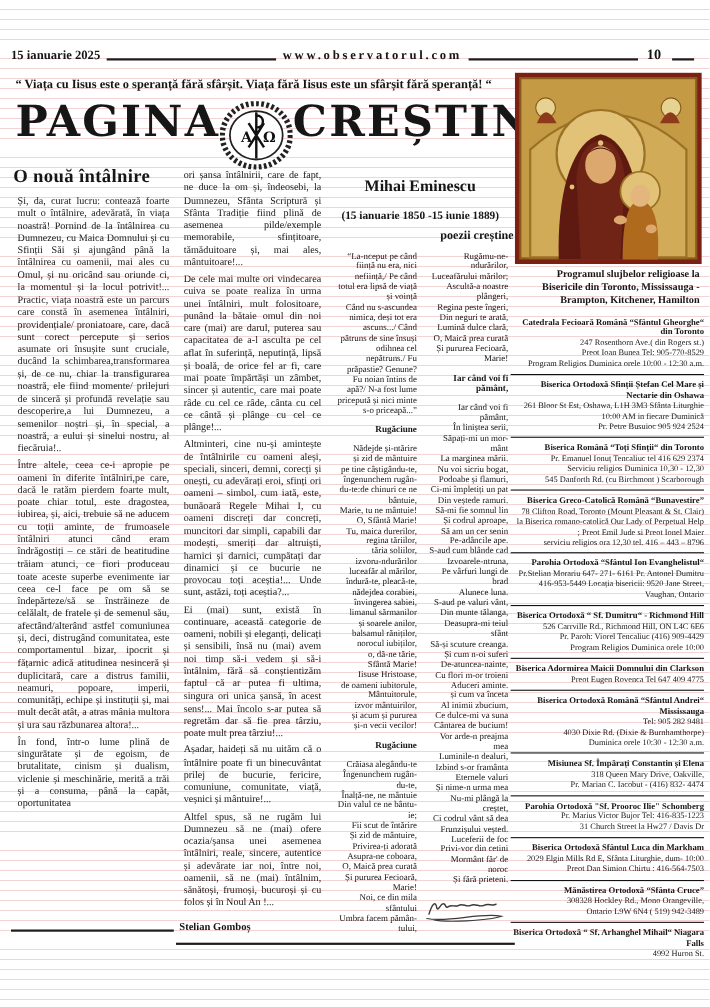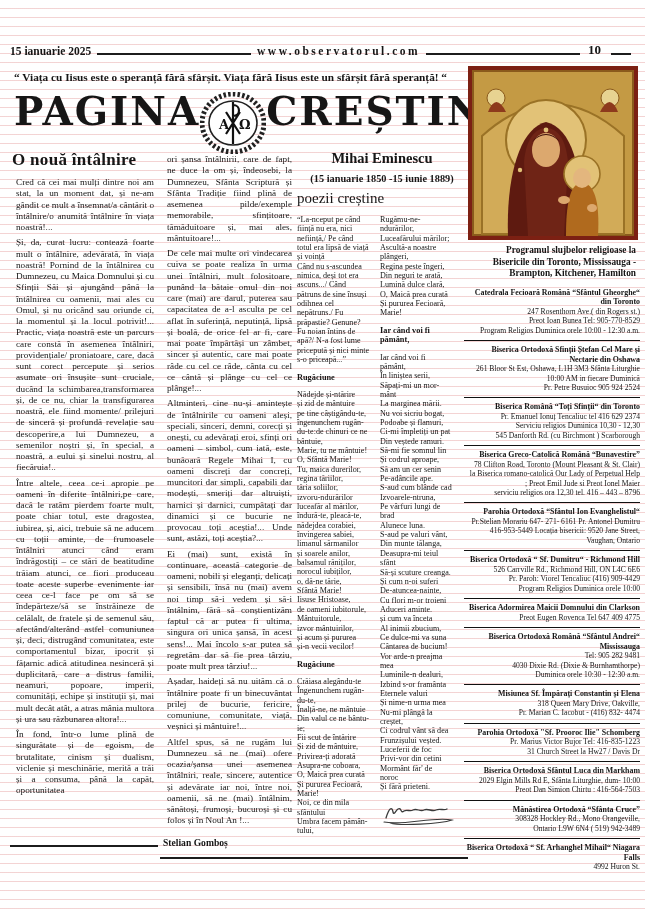--- a/index.html
+++ b/index.html
@@ -26,24 +26,24 @@
   .medallion{flex:0 0 auto;}
   
   .col{position:absolute; top:150px; overflow:hidden;}
   .col1{left:12px;  width:146px; height:700px;}
   .col2{left:163px; width:133px; height:700px;}
   .article-title{font-size:17px; font-weight:bold; margin:0 0 7px 0; letter-spacing:0.3px;}
   .article-p{font-size:9.2px; line-height:11.25px; text-align:justify; margin:4px;}
   .article-author{font-size:9.6px; font-weight:bold; margin-top:10px;}
   
   .eminescu{position:absolute; left:297px; top:150px; width:170px; height:712px; overflow:hidden;}
-  .em-name{font-size:14.5px; font-weight:bold; text-align:center; margin:0;}
+  .em-name{font-size:14.5px; font-weight:bold; text-align:center; margin:12px;}
   .em-dates{font-size:10.3px; font-weight:bold; text-align:center; margin:6px 0 0 0;}
-  .em-sub{font-size:15px; font-weight:normal; text-align:left; margin:6px 0 8px 0;}
-  .poem-cols{display:flex; gap:1px;}
+  .em-sub{font-size:11px; font-weight:bold; text-align:right; margin:6px 0 8px 0;}
+  .poem-cols{display:flex; gap:1px;text-align:right;}
   .poem-col{width:82px;}
   .poem-block{font-size:8.1px; line-height:9.35px; white-space:pre-line; margin:0 0 8px 0;}
   .poem-head{font-size:8.3px; line-height:9.4px; font-weight:bold; margin:0 0 8px 0; white-space:pre-line;}
   .signature{margin-top:4px;}
   
   .icon-frame{position:absolute; left:468px; top:66px; width:170px; height:174px;}
   
   .program{position:absolute; left:464px; top:245px; width:176px; height:628px; overflow:hidden; text-align:right;}
   .program-header{font-size:9.3px; font-weight:bold; line-height:11.5px; margin:0 4px 4px 4px;}
   .church{border-bottom:1.7px solid #111; padding:4px 0 5px 0;}
@@ -80,21 +80,20 @@
         <text x="19" y="37" font-size="13" font-weight="bold" fill="#111" font-family="DejaVu Serif,serif">Α</text>
         <text x="39" y="37" font-size="13" font-weight="bold" fill="#111" font-family="DejaVu Serif,serif">Ω</text>
         <path d="M33 10 L33 52 M33 13 C41 13 41 24 33 24 M26 20 L40 42 M40 20 L26 42" fill="none" stroke="#111" stroke-width="2.2"></path>
       </svg>
     </span>
     <span class="banner-word">CREȘTINĂ</span>
   </div>
 
   <div class="col col1">
     <h2 class="article-title">O nouă întâlnire</h2>
-    <p class="article-p">Cred că cei mai mulți dintre noi am stat, la un moment dat, și ne-am gândit ce mult a însemnat/a cântărit o întâlnire/o anumită întâlnire în viața noastră!...</p>
     <p class="article-p">Și, da, curat lucru: contează foarte mult o întâlnire, adevărată, în viața noastră! Pornind de la întâlnirea cu Dumnezeu, cu Maica Domnului și cu Sfinții Săi și ajungând până la întâlnirea cu oamenii, mai ales cu Omul, și nu oricând sau oriunde ci, la momentul și la locul potrivit!... Practic, viața noastră este un parcurs care constă în asemenea întâlniri, providențiale/ proniatoare, care, dacă sunt corect percepute și serios asumate ori însușite sunt cruciale, ducând la schimbarea,transformarea și, de ce nu, chiar la transfigurarea noastră, ele fiind momente/ prilejuri de sinceră și profundă revelație sau descoperire,a lui Dumnezeu, a semenilor noștri și, în special, a noastră, a eului și sinelui nostru, al fiecăruia!..</p>
     <p class="article-p">Între altele, ceea ce-i apropie pe oameni în diferite întâlniri,pe care, dacă le ratăm pierdem foarte mult, poate chiar totul, este dragostea, iubirea, și, aici, trebuie să ne aducem cu toții aminte, de frumoasele întâlniri atunci când eram îndrăgostiți – ce stări de beatitudine trăiam atunci, ce fiori produceau toate aceste superbe evenimente iar ceea ce-l face pe om să se îndepărteze/să se înstrăineze de celălalt, de fratele și de semenul său, afectând/alterând astfel comuniunea și, deci, distrugând comunitatea, este comportamentul bizar, ipocrit și fățarnic adică atitudinea nesinceră și duplicitară, care a distrus familii, neamuri, popoare, imperii, comunități, echipe și instituții și, mai mult decât atât, a atras mânia multora și ura sau răzbunarea altora!...</p>
     <p class="article-p">În fond, într-o lume plină de singurătate și de egoism, de brutalitate, cinism și dualism, viclenie și meschinărie, merită a trăi și a consuma, până la capăt, oportunitatea</p>
   </div>
 
   <div class="col col2">
     <p class="article-p">ori șansa întâlnirii, care de fapt, ne duce la om și, îndeosebi, la Dumnezeu, Sfânta Scriptură și Sfânta Tradiție fiind plină de asemenea pilde/exemple memorabile, sfințitoare, tămăduitoare și, mai ales, mântuitoare!...</p>
     <p class="article-p">De cele mai multe ori vindecarea cuiva se poate realiza în urma unei întâlniri, mult folositoare, punând la bătaie omul din noi care (mai) are darul, puterea sau capacitatea de a-l asculta pe cel aflat în suferință, neputință, lipsă și boală, de orice fel ar fi, care mai poate împărtăși un zâmbet, sincer și autentic, care mai poate râde cu cel ce râde, cânta cu cel ce cântă și plânge cu cel ce plânge!...</p>
     <p class="article-p">Altminteri, cine nu-și amintește de întâlnirile cu oameni aleși, speciali, sinceri, demni, corecți și onești, cu adevărați eroi, sfinți ori oameni – simbol, cum iată, este, bunăoară Regele Mihai I, cu oameni discreți dar concreți, muncitori dar simpli, capabili dar modești, smeriți dar altruiști, harnici și darnici, cumpătați dar dinamici și ce bucurie ne provocau toți aceștia!... Unde sunt, astăzi, toți aceștia?...</p>
     <p class="article-p">Ei (mai) sunt, există în continuare, această categorie de oameni, nobili și eleganți, delicați și sensibili, însă nu (mai) avem noi timp să-i vedem și să-i întâlnim, fără să conștientizăm faptul că ar putea fi ultima, singura ori unica șansă, în acest sens!... Mai încolo s-ar putea să regretăm dar să fie prea târziu, poate mult prea târziu!...</p>

